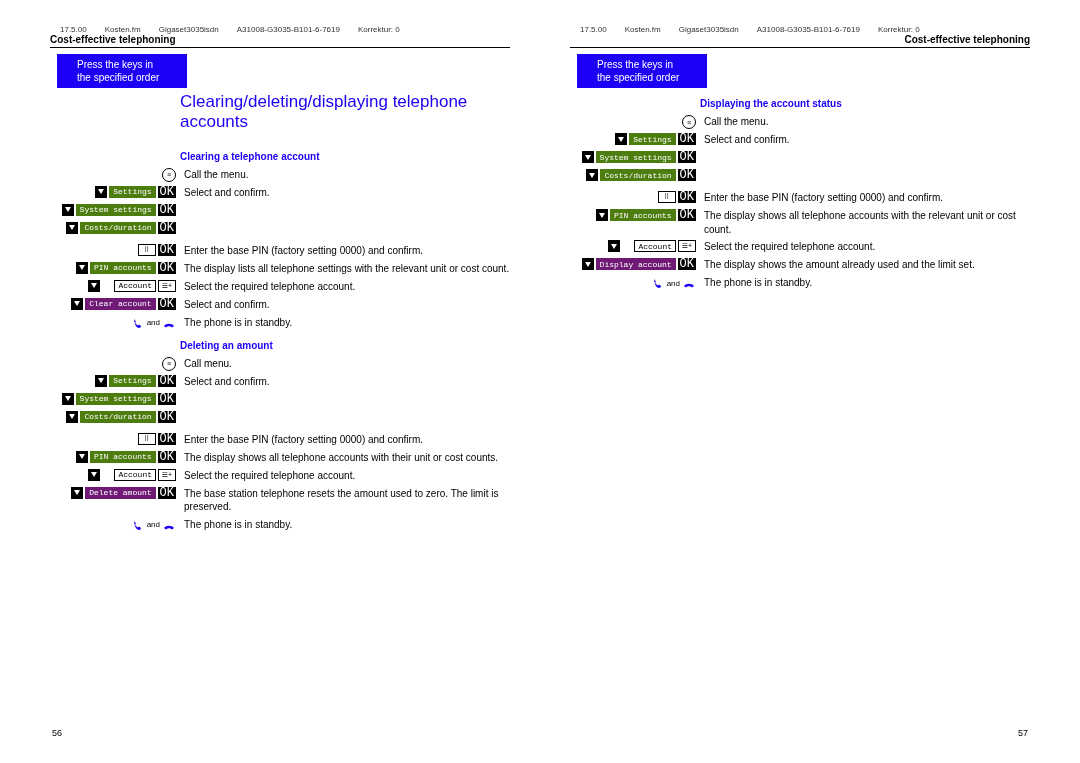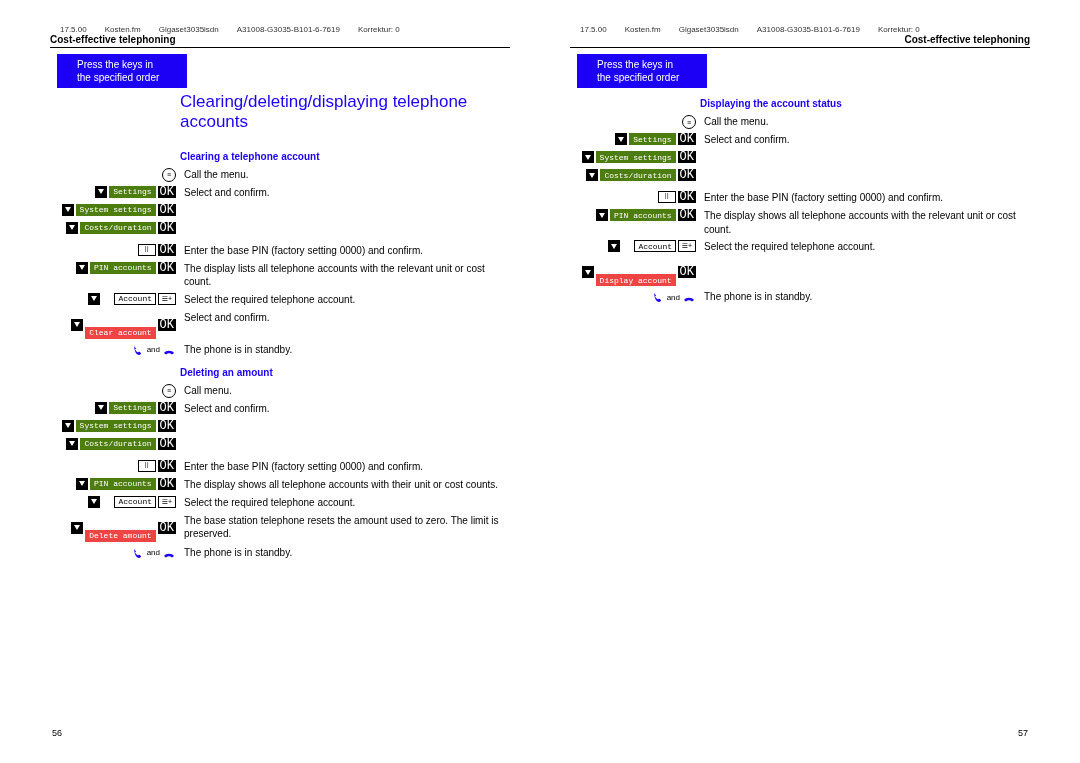--- a/index.html
+++ b/index.html
@@ -84,21 +84,21 @@
   .chip {
     font-family: "Courier New", monospace;
     font-size:8px;
     padding:0 3px;
     border:1px solid transparent;
     display:inline-flex;
     align-items:center;
     height:12px;
   }
   .chip-blue { background:#4d7c0f; color:#fff; }
-  .chip-grey { background:#ef4444; color:#fff;margin-top:16px; }
+  .chip-grey { background:#701a75; color:#fff; }
   .chip-outline { background:#fff; border-color:#000;margin-left:12px; }
   .arrow-down {
     width:12px; height:12px;
     background:#000;
     display:inline-flex;
     align-items:center; justify-content:center;
   }
   .arrow-down::after{
     content:"";
     border-left:3px solid transparent;
@@ -210,21 +210,21 @@
           <span class="ok-key">OK</span>
         </div>
         <div class="desc-col">Enter the base PIN (factory setting 0000) and confirm.</div>
       </div>
     <div class="step-row">
         <div class="key-col">
           <span class="arrow-down"></span>
           <span class="chip chip-blue">PIN accounts</span>
           <span class="ok-key">OK</span>
         </div>
-        <div class="desc-col">The display lists all telephone accounts with the relevant unit or cost count.</div>
+        <div class="desc-col">The display lists all telephone settings with the relevant unit or cost count.</div>
       </div>
     <div class="step-row">
         <div class="key-col">
           <span class="arrow-down"></span>
           <span class="chip chip-outline">Account</span>
           <span class="rect-key">☰+</span>
         </div>
         <div class="desc-col">Select the required telephone account.</div>
       </div>
     <div class="step-row">
@@ -413,20 +413,21 @@
           <span class="rect-key">☰+</span>
         </div>
         <div class="desc-col">Select the required telephone account.</div>
       </div>
     <div class="step-row">
         <div class="key-col">
           <span class="arrow-down"></span>
           <span class="chip chip-grey">Display account</span>
           <span class="ok-key">OK</span>
         </div>
+        <div class="desc-col">The display shows the amount already used and the limit set.</div>
       </div>
     <div class="step-row">
         <div class="key-col">
           <span class="handset">
             <svg viewBox="0 0 24 24">
               <path fill="#1c00f5" d="M6 2c-2 2-2 6 0 12s6 8 8 8c2 0 4-2 4-4l-4-3-2 2c-2-1-5-4-6-6l2-2-3-4z"></path>
             </svg>
           </span>
           <span class="and-txt">and</span>
           <span class="handset">

